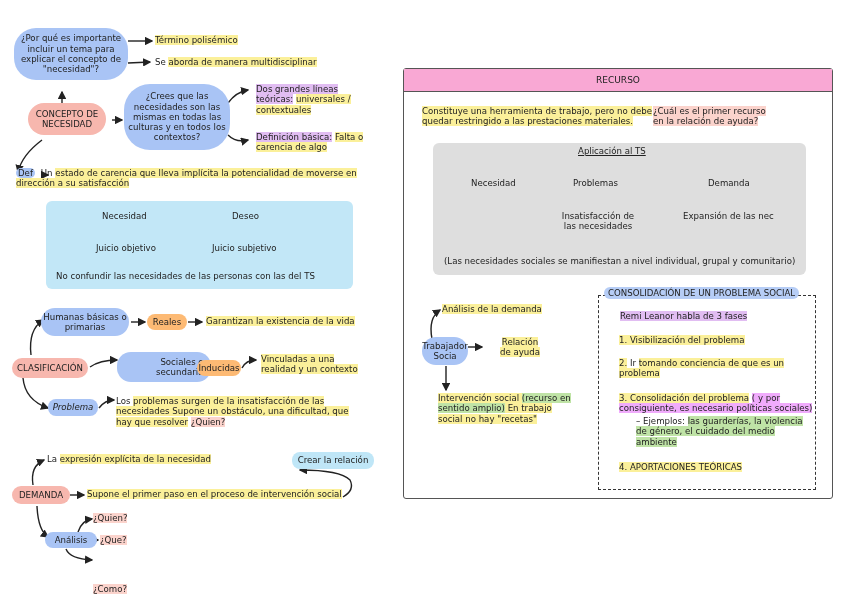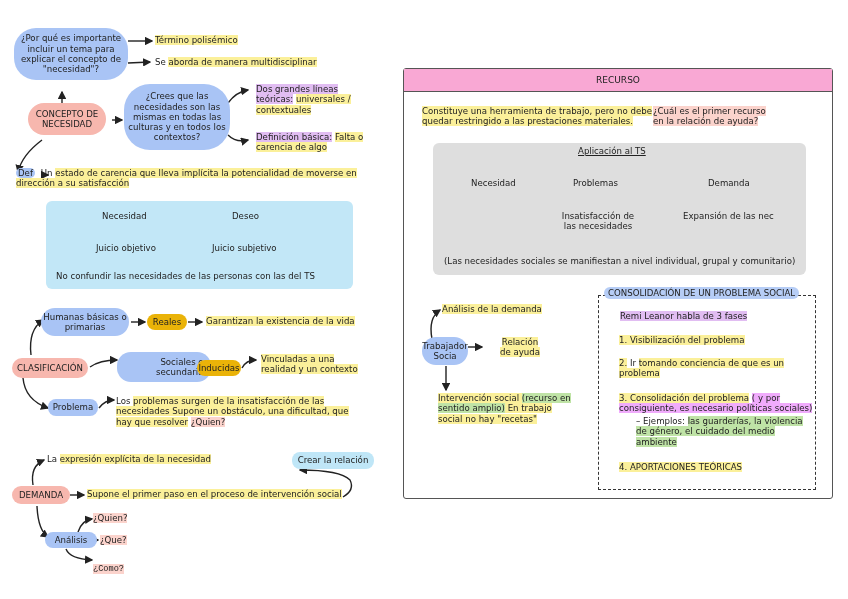--- a/index.html
+++ b/index.html
@@ -2,21 +2,21 @@
 <html><head>
 <meta charset="utf-8">
 <style>
   html,body{margin:0;padding:0;background:#ffffff;}
   body{width:848px;height:599px;position:relative;overflow:hidden;
        font-family:"DejaVu Sans",sans-serif;color:#222;font-size:8.6px;line-height:1.2;}
   .abs{position:absolute;}
   .blob{position:absolute;text-align:center;display:flex;align-items:center;justify-content:center;}
   .blue{background:#a9c4f5;}
   .pink{background:#f7b7ae;}
-  .purple{background:#eab308;}
+  .purple{background:#fdba74;}
   .lblue{background:#bfe6f7;}
   .hl{background:#fbf09a;}
   .hg{background:#bfe3a6;}
   .hb{background:#f0abfc;}
   .hp{background:#e1bdf2;}
   .hr{background:#fbd3cc;}
   svg.lines{position:absolute;left:0;top:0;}
   .box-recurso{position:absolute;left:403px;top:68px;width:428px;height:429px;border:1.5px solid #555;border-radius:3px;}
   .recurso-head{position:absolute;left:0;top:0;right:0;height:22px;background:#f9a8d4;border-bottom:1.5px solid #555;
       display:flex;align-items:center;justify-content:center;font-size:9px;}
@@ -118,42 +118,42 @@
 <div class="abs" style="left:206px;top:316px;"><span class="hl">Garantizan la existencia de la vida</span></div>
 
 <div class="blob blue" style="left:117px;top:352px;width:58px;height:30px;border-radius:14px;padding-left:36px;">
   <span>Sociales o secundarias</span>
 </div>
 <div class="blob purple" style="left:197px;top:360px;width:44px;height:16px;border-radius:8px;">
   <span>Inducidas</span>
 </div>
 <div class="abs" style="left:261px;top:354px;width:110px;"><span class="hl">Vinculadas a una realidad y un contexto</span></div>
 
-<div class="blob blue" style="left:48px;top:399px;width:50px;height:17px;border-radius:8px;">
+<div class="blob blue" style="left:48px;top:399px;width:50px;height:17px;border-radius:8px;font-style:italic;">
   <span>Problema</span>
 </div>
 <div class="abs" style="left:116px;top:396px;width:250px;">
   <span>Los </span><span class="hl">problemas surgen de la insatisfacción de las necesidades Supone un obstáculo, una dificultad, que hay que resolver</span>
   <span class="hr">¿Quien?</span>
 </div>
 
 <div class="abs" style="left:47px;top:454px;"><span>La </span><span class="hl">expresión explícita de la necesidad</span></div>
 <div class="blob lblue" style="left:292px;top:452px;width:82px;height:17px;border-radius:8px;">
   <span>Crear la relación</span>
 </div>
 <div class="blob pink" style="left:12px;top:486px;width:58px;height:18px;border-radius:9px;">
   <span>DEMANDA</span>
 </div>
 <div class="abs" style="left:87px;top:489px;"><span class="hl">Supone el primer paso en el proceso de intervención social</span></div>
 <div class="blob blue" style="left:45px;top:532px;width:52px;height:16px;border-radius:8px;">
   <span>Análisis</span>
 </div>
 <div class="abs" style="left:93px;top:513px;"><span class="hr">¿Quien?</span></div>
 <div class="abs" style="left:100px;top:535px;"><span class="hr">¿Que?</span></div>
-<div class="abs" style="left:93px;top:564px;font-family:Liberation Mono, monospace;"><span class="hr">¿Como?</span></div>
+<div class="abs" style="left:93px;top:584px;"><span class="hr">¿Como?</span></div>
 
 <div class="box-recurso">
   <div class="recurso-head">
     <span>RECURSO</span>
   </div>
 </div>
 <div class="abs" style="left:422px;top:106px;width:240px;"><span class="hl">Constituye una herramienta de trabajo, pero no debe quedar restringido a las prestaciones materiales.</span></div>
 <div class="abs" style="left:653px;top:106px;width:120px;"><span class="hr">¿Cuál es el primer recurso en la relación de ayuda?</span></div>
 
 <div class="grey"></div>

